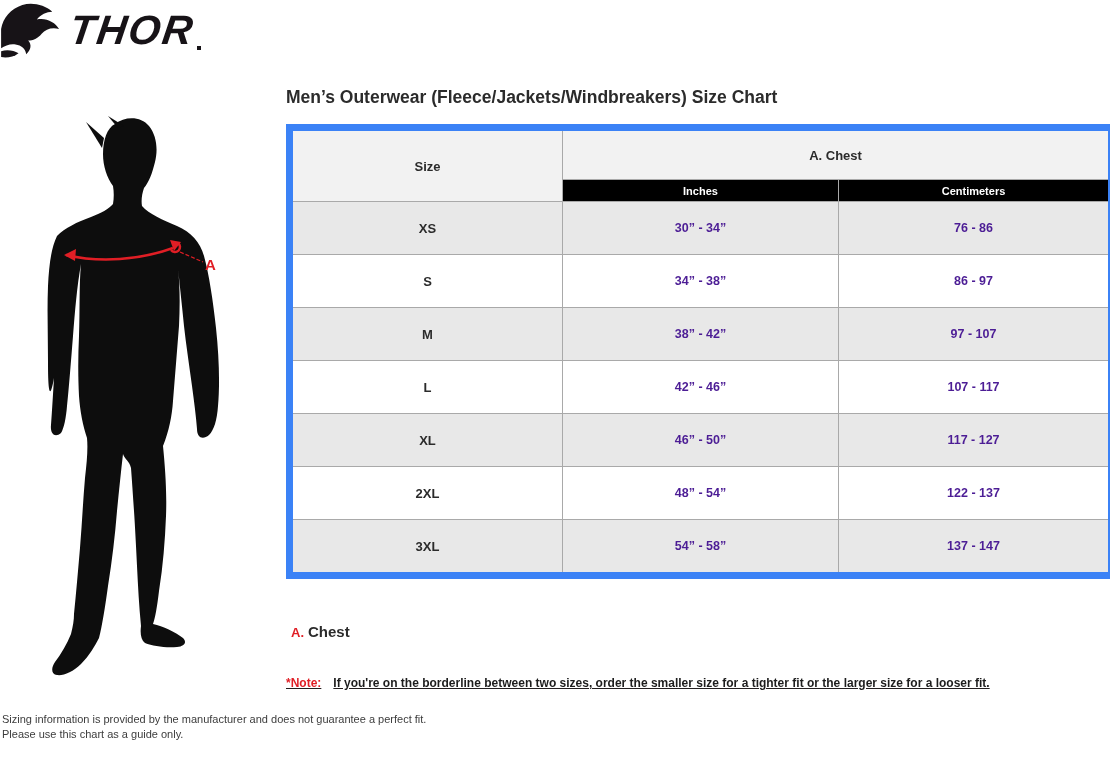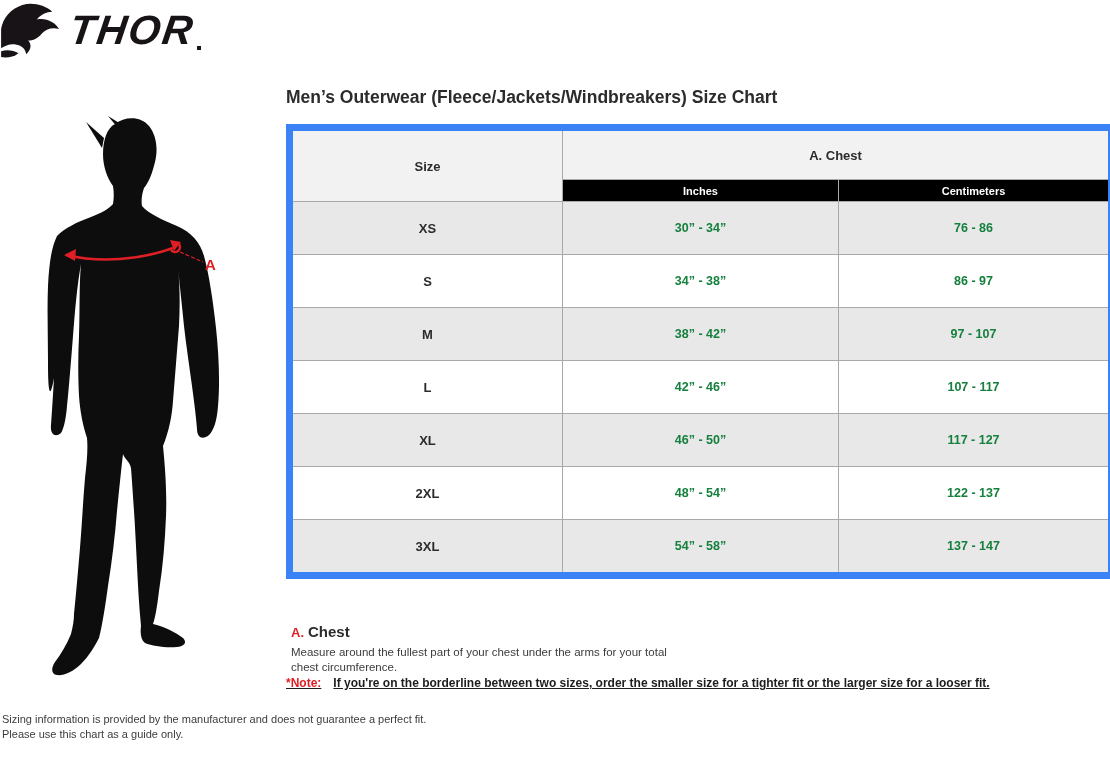--- a/index.html
+++ b/index.html
@@ -21,21 +21,21 @@
   .figure-label{position:absolute;left:205px;top:256px;font-size:15px;font-weight:bold;color:#e01e25;}
 
   
   .size-table{position:absolute;left:286px;top:124px;width:822px;border-collapse:collapse;
               table-layout:fixed;border:7px solid #3b82f6;}
   .size-table th,.size-table td{border:1px solid #a9a9a9;text-align:center;vertical-align:middle;}
   .h-size,.h-chest{background:#f2f2f2;font-size:13px;font-weight:bold;color:#2b2b2b;}
   .h-size{width:273px;}
   .row1{height:52px;}
   .h-unit{background:#000;color:#fff;font-size:11px;font-weight:bold;height:19px;margin-top:9px;}
-  .size-table tbody td{height:50px;font-size:12.5px;font-weight:bold;color:#15803d;background:#fff;}
+  .size-table tbody td{height:50px;font-size:12.5px;font-weight:bold;color:#4c1d95;background:#fff;}
   .size-table tbody tr:nth-child(odd) td{background:#e8e8e8;}
   .size-table tbody td.size-cell{font-size:13px;color:#2b2b2b;}
 
   
   .measure-heading{position:absolute;left:286px;top:585px;margin:0;font-size:17.5px;font-weight:bold;color:#2b2b2b;}
   .measure-item{position:absolute;left:291px;top:623px;width:410px;}
   .measure-key{color:#e01e25;font-weight:bold;font-size:13px;}
   .measure-name{color:#2b2b2b;font-weight:bold;font-size:15px;margin-left:4px;}
   .measure-desc{margin-top:4px;font-size:11.5px;color:#3c3c3c;line-height:15px;width:400px;}
 
@@ -150,21 +150,20 @@
       <tr>
         <td class="size-cell">3XL</td>
         <td>54” - 58”</td>
         <td>137 - 147</td>
       </tr>
     </tbody>
   </table>
 
   <div class="measure-item">
     <span class="measure-key">A.</span><span class="measure-name">Chest</span>
-    <div class="measure-desc">Measure around the fullest part of your chest under the arms for your total chest circumference.</div>
   </div>
 
   <div class="note">
     <span class="note-prefix">*Note:</span><span class="note-text">If you're on the borderline between two sizes, order the smaller size for a tighter fit or the larger size for a looser fit.</span>
   </div>
 
   <div class="footer">
     <div>Sizing information is provided by the manufacturer and does not guarantee a perfect fit.</div>
     <div>Please use this chart as a guide only.</div>
   </div>

